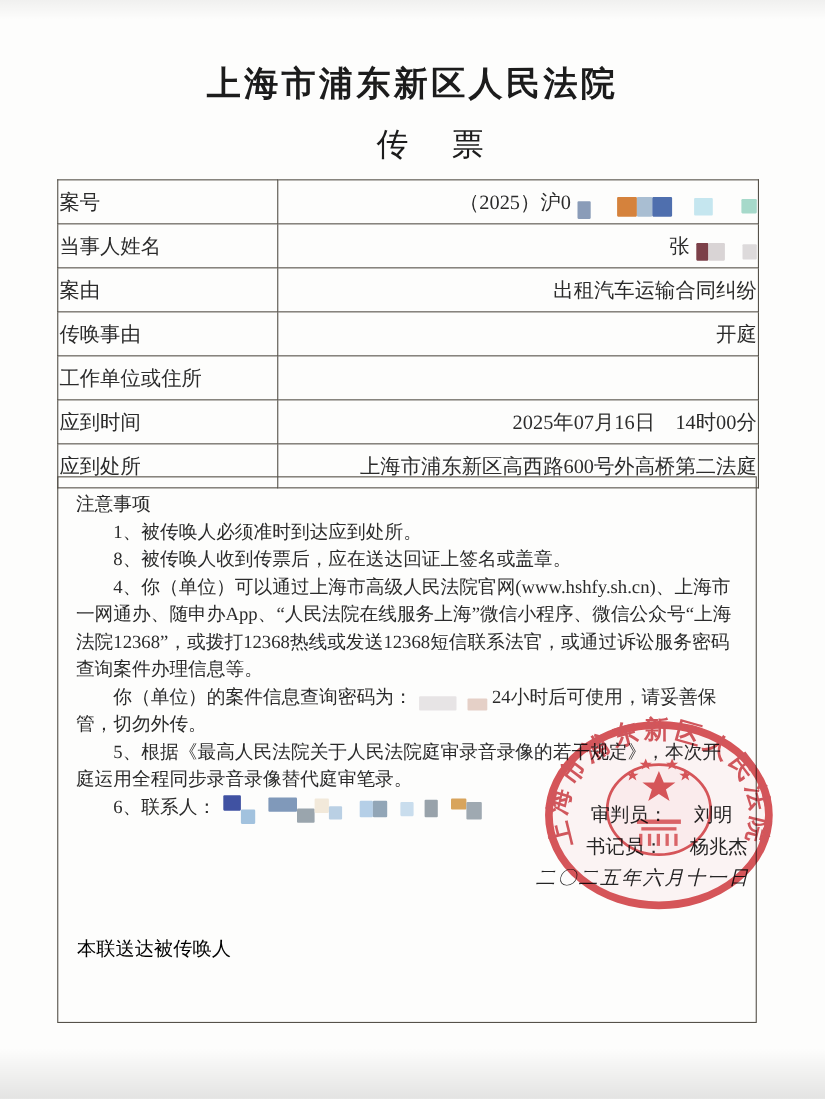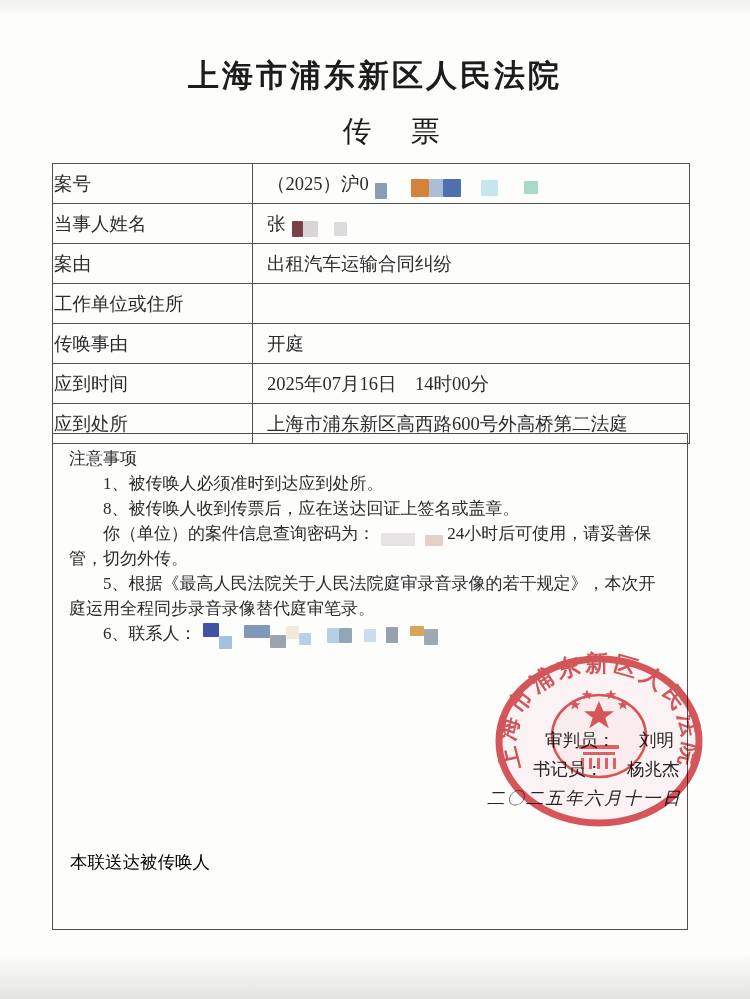--- a/index.html
+++ b/index.html
@@ -31,37 +31,37 @@
   }
   table.info{
     position:absolute;left:52px;top:163px;width:638px;
     border-collapse:collapse;table-layout:fixed;
   }
   table.info td{
     border:1px solid #555149;height:37px;
     font-size:18.5px;color:#2b2b2b;overflow:hidden;white-space:nowrap;
   }
   td.cell-label{width:197px;}
-  td.cell-value{padding-left:14px;}
+  td.cell-value{padding-left:14px;text-align:right;}
   .mosaic{display:inline-flex;align-items:center;vertical-align:middle;margin-left:6px;}
   .mz{display:inline-block;flex:none;border-radius:1px;}
   .notice{
     position:absolute;left:52px;top:433px;width:636px;height:497px;
     border:1px solid #555149;box-sizing:border-box;
     padding:12px 16px 0 16px;
     font-size:17px;line-height:25px;color:#2b2b2b;
     z-index:1;
   }
   .notice p{margin:0;}
   .indent{text-indent:2em;}
   .sign-block{
     position:absolute;left:487px;top:726px;z-index:2;
     font-size:17.5px;line-height:29px;color:#262626;white-space:nowrap;
   }
-  .sign-line1{margin-left:50px;text-align:center;}
+  .sign-line1{margin-left:50px;}
   .sign-line2{margin-left:46px;}
   .sign-name{display:inline-block;margin-left:24px;}
   .sign-date{letter-spacing:2px;font-style:italic;}
   .seal{
     position:absolute;left:490px;top:650px;width:220px;height:184px;
     z-index:3;mix-blend-mode:multiply;opacity:0.93;pointer-events:none;
   }
   .footer-note{
     position:absolute;left:70px;top:850px;
     font-size:17.5px;color:#000000;
@@ -102,42 +102,43 @@
             <span class="mz" style="width: 16px; height: 16px; background: transparent; transform: translateY(0px);"></span>
             <span class="mz" style="width: 13px; height: 14px; background: rgb(221, 218, 219); transform: translateY(3px);"></span>
           </span>
       </td>
     </tr>
     <tr>
       <td class="cell-label">案由</td>
       <td class="cell-value">出租汽车运输合同纠纷</td>
     </tr>
     <tr>
+      <td class="cell-label">传唤事由</td>
+      <td class="cell-value">开庭</td>
+    </tr>
+    <tr>
       <td class="cell-label">工作单位或住所</td>
       <td class="cell-value"></td>
-    </tr>
-    <tr>
-      <td class="cell-label">传唤事由</td>
-      <td class="cell-value">开庭</td>
     </tr>
     <tr>
       <td class="cell-label">应到时间</td>
       <td class="cell-value">2025年07月16日　14时00分</td>
     </tr>
     <tr>
       <td class="cell-label">应到处所</td>
       <td class="cell-value">上海市浦东新区高西路600号外高桥第二法庭</td>
     </tr>
   </tbody>
 </table>
 
 <div class="notice">
   <p>注意事项</p>
   <p class="indent">1、被传唤人必须准时到达应到处所。</p>
   <p class="indent">8、被传唤人收到传票后，应在送达回证上签名或盖章。</p>
+  <p class="indent">4、你（单位）可以通过上海市高级人民法院官网(www.hshfy.sh.cn)、上海市一网通办、随申办App、“人民法院在线服务上海”微信小程序、微信公众号“上海法院12368”，或拨打12368热线或发送12368短信联系法官，或通过诉讼服务密码查询案件办理信息等。</p>
   <p class="indent">
     <span>你（单位）的案件信息查询密码为：</span><span class="mosaic">
         <span class="mz" style="width: 34px; height: 13px; background: rgb(231, 228, 229); transform: translateY(4px);"></span>
         <span class="mz" style="width: 10px; height: 13px; background: transparent; transform: translateY(0px);"></span>
         <span class="mz" style="width: 18px; height: 11px; background: rgb(229, 208, 199); transform: translateY(5px);"></span>
       </span>
     <span>24小时后可使用，请妥善保管，切勿外传。</span>
   </p>
   <p class="indent">5、根据《最高人民法院关于人民法院庭审录音录像的若干规定》，本次开庭运用全程同步录音录像替代庭审笔录。</p>
   <p class="indent">

